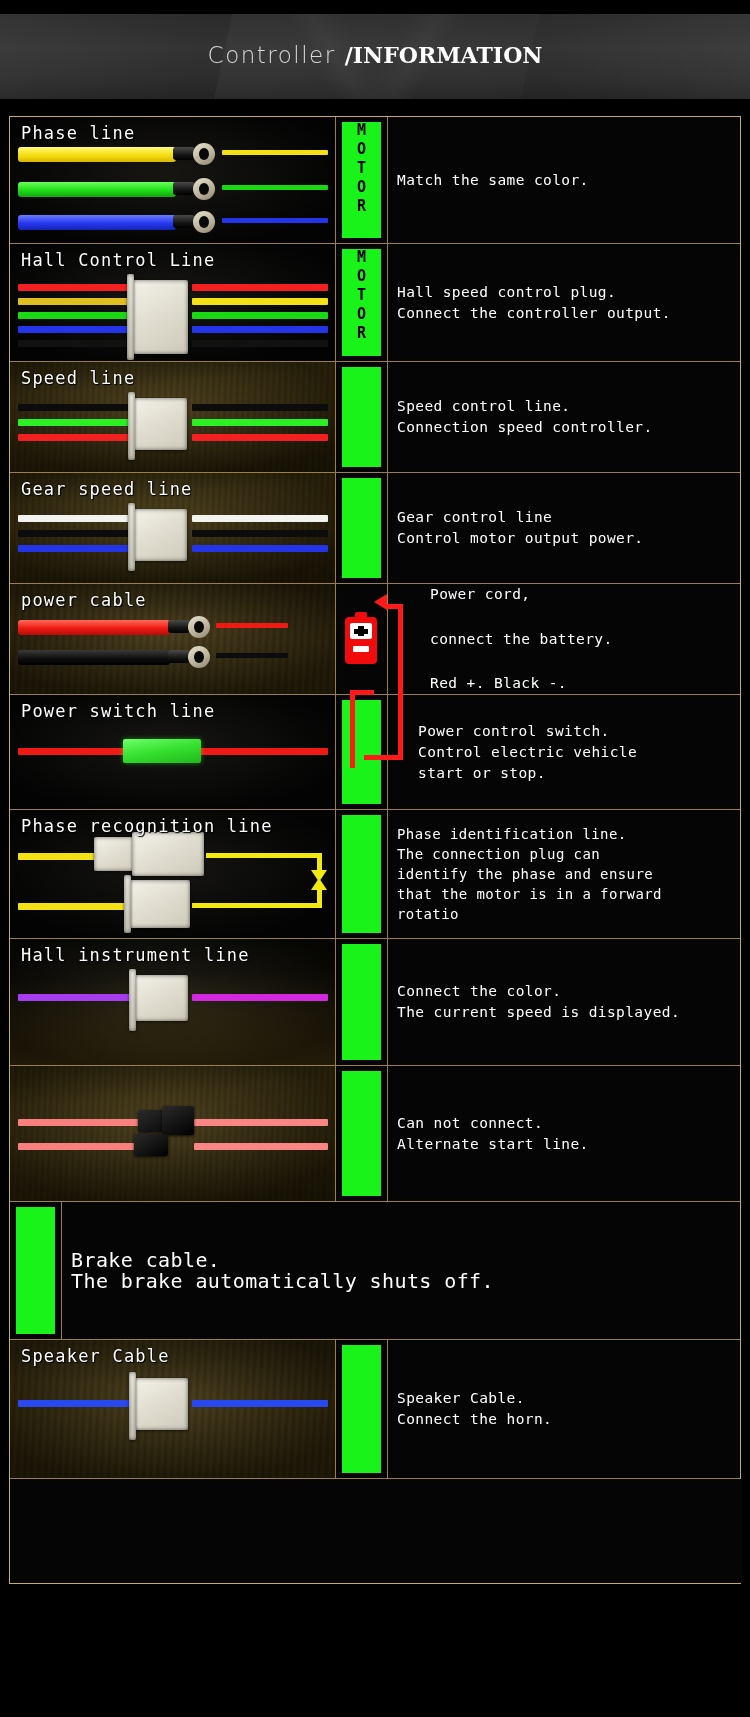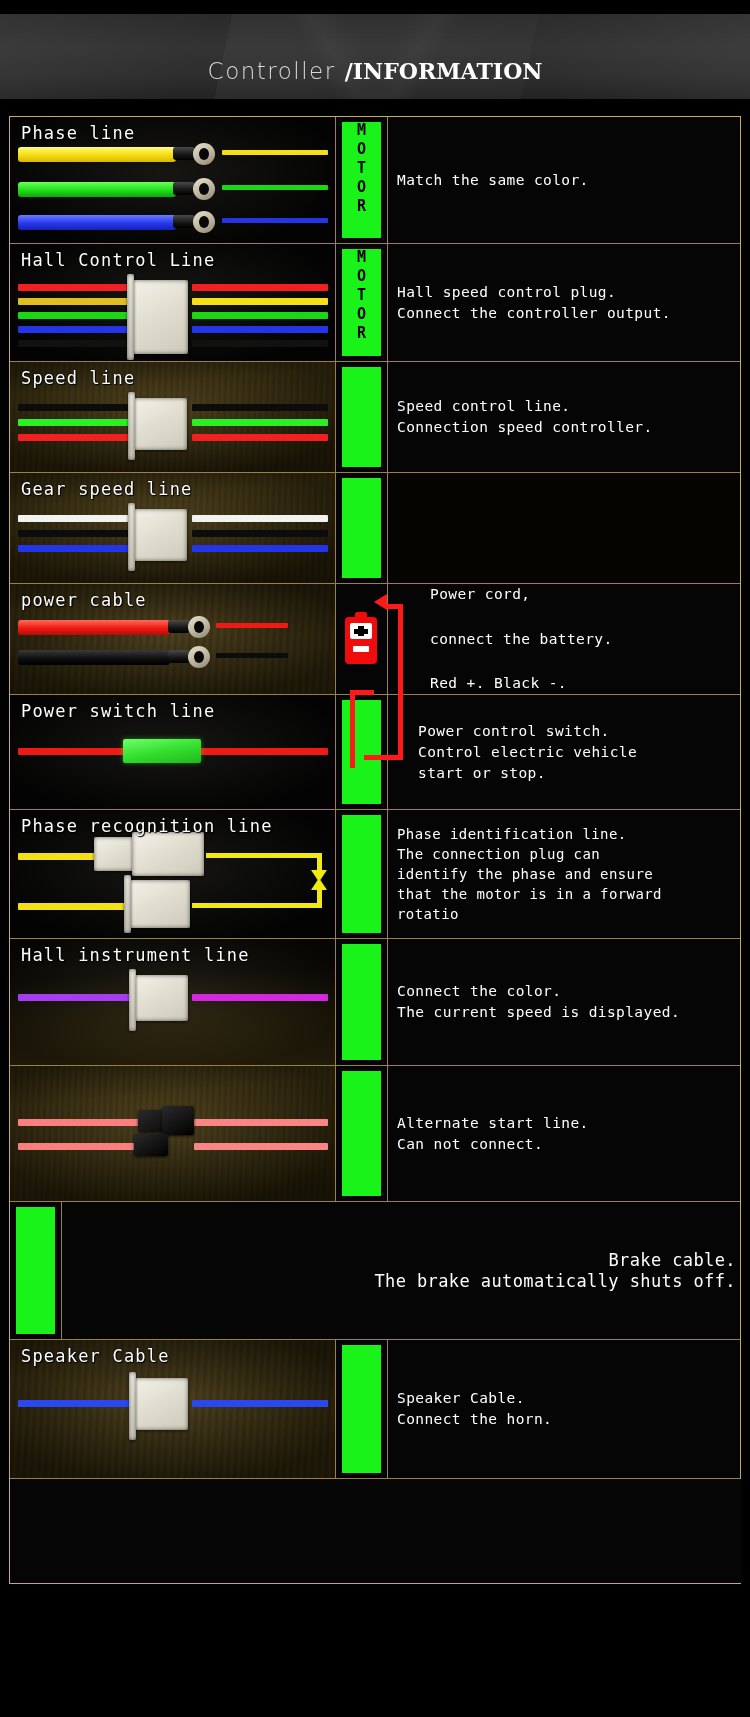--- a/index.html
+++ b/index.html
@@ -24,21 +24,21 @@
     transform:translateX(-50%) rotate(12deg);
     background:linear-gradient(90deg,rgba(255,255,255,.035),rgba(255,255,255,.02));
   }
   .banner:after{
     content:"";position:absolute;left:0;top:0;width:100%;height:100%;
     background:
       linear-gradient(60deg, transparent 42%, rgba(255,255,255,.03) 45%, transparent 49%),
       linear-gradient(-60deg, transparent 42%, rgba(255,255,255,.03) 45%, transparent 49%);
   }
   .banner-title{
-    position:absolute;left:0;right:0;top:44px;text-align:center;
+    position:absolute;left:0;right:0;top:28px;text-align:center;
     z-index:3;white-space:nowrap;
   }
   .bt-light{
     font-family:"DejaVu Sans","Liberation Sans",sans-serif;
     font-size:23px;color:#d8d8d8;letter-spacing:1.5px;font-weight:300;
   }
   .bt-slash{
     font-family:"DejaVu Serif","Liberation Serif",serif;
     font-size:22px;color:#fff;font-weight:bold;margin-left:9px;
   }
@@ -287,20 +287,24 @@
         <div class="wire med" style="left:8px;top:72px;width:128px;background:#2435e8;"></div>
         <div class="conn white" style="left:121px;top:36px;width:56px;height:52px;"></div>
         <div class="conn white" style="left:118px;top:30px;width:7px;height:68px;"></div>
         <div class="wire med" style="left:182px;top:42px;width:136px;background:#f2f2ee;"></div>
         <div class="wire med" style="left:182px;top:57px;width:136px;background:#0c0c0c;"></div>
         <div class="wire med" style="left:182px;top:72px;width:136px;background:#2435e8;"></div>
       </div>
       <div class="motorcell">
         <div class="greenbar"></div>
       </div>
+      <div class="desc">
+        <p>Gear control line</p>
+        <p>Control motor output power.</p>
+      </div>
     </div>
 
     <div class="row" style="height:111px">
       <div class="pic wood2">
         <div class="vign"></div>
         <div class="lbl">power cable</div>
         <div class="wire thick" style="left:8px;top:36px;width:152px;background:linear-gradient(180deg,#ff6a5a,#ef1a14 55%,#b40d08);"></div>
         <div class="lug" style="left:158px;top:32px;width:44px;height:22px;">
             <span class="barrel"></span>
             <span class="ring"></span>
@@ -403,30 +407,30 @@
         <div class="conn black" style="left:152px;top:40px;width:32px;height:29px;"></div>
         <div class="wire med" style="left:184px;top:53px;width:134px;background:#fa8585;"></div>
         <div class="wire med" style="left:8px;top:77px;width:118px;background:#fa7f7f;"></div>
         <div class="conn black" style="left:124px;top:68px;width:34px;height:22px;"></div>
         <div class="wire med" style="left:184px;top:77px;width:134px;background:#fa8585;"></div>
       </div>
       <div class="motorcell">
         <div class="greenbar"></div>
       </div>
       <div class="desc">
+        <p>Can not connect.</p>
         <p>Alternate start line.</p>
-        <p>Can not connect.</p>
       </div>
     </div>
 
     <div class="row" style="height:138px">
       <div class="motorcell">
         <div class="greenbar"></div>
       </div>
-      <div class="desc" style="font-size:17px;text-align:right;">
+      <div class="desc" style="font-size:20px;">
         <p>Brake cable.</p>
         <p>The brake automatically shuts off.</p>
       </div>
     </div>
 
     <div class="row" style="height:139px">
       <div class="pic wood2">
         <div class="vign"></div>
         <div class="lbl">Speaker Cable</div>
         <div class="wire med" style="left:8px;top:60px;width:126px;background:#2a48f0;"></div>

